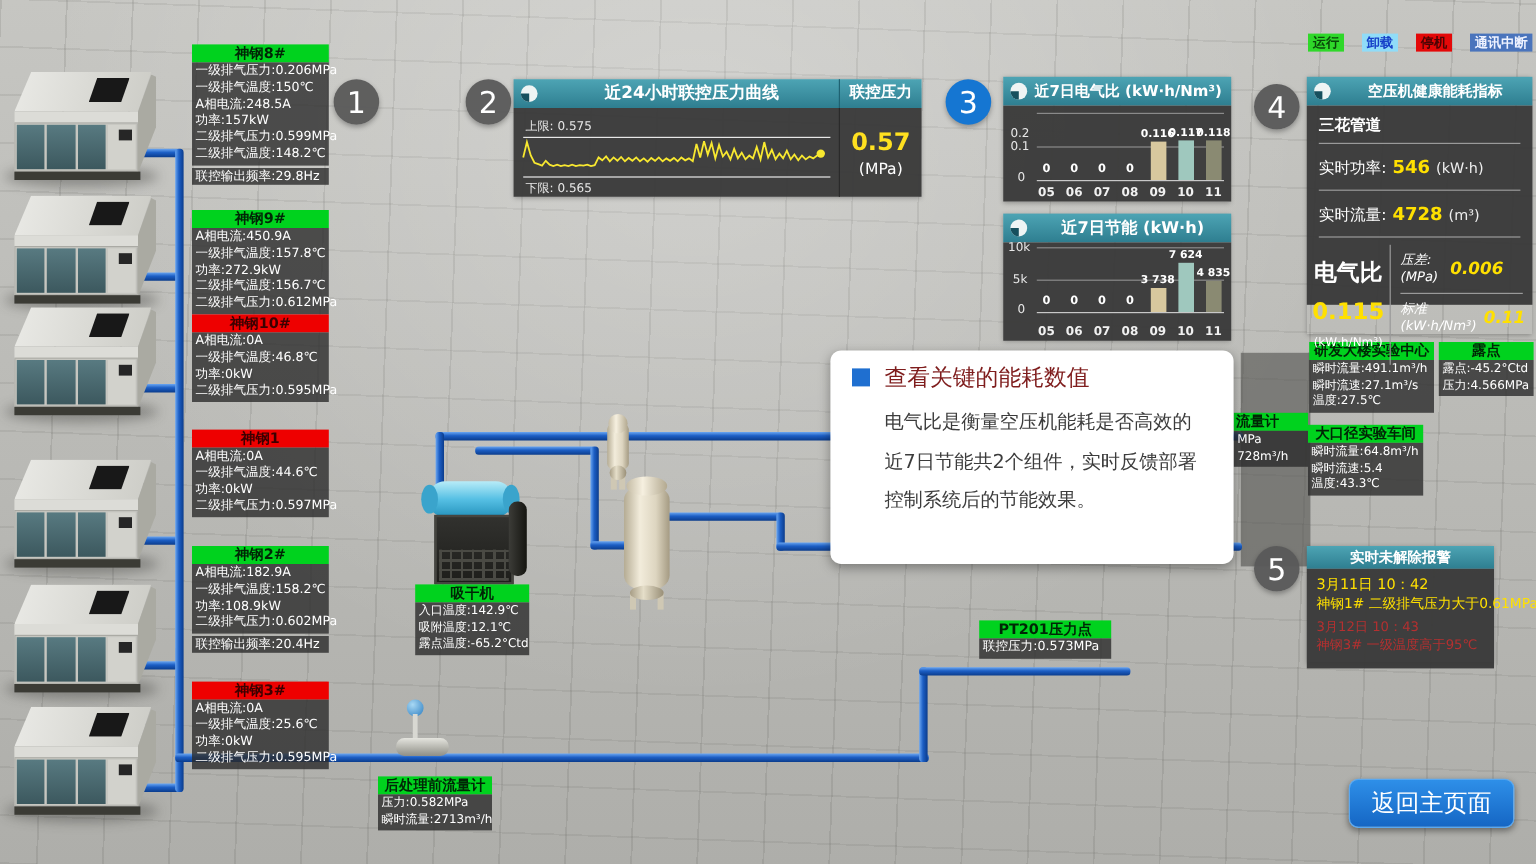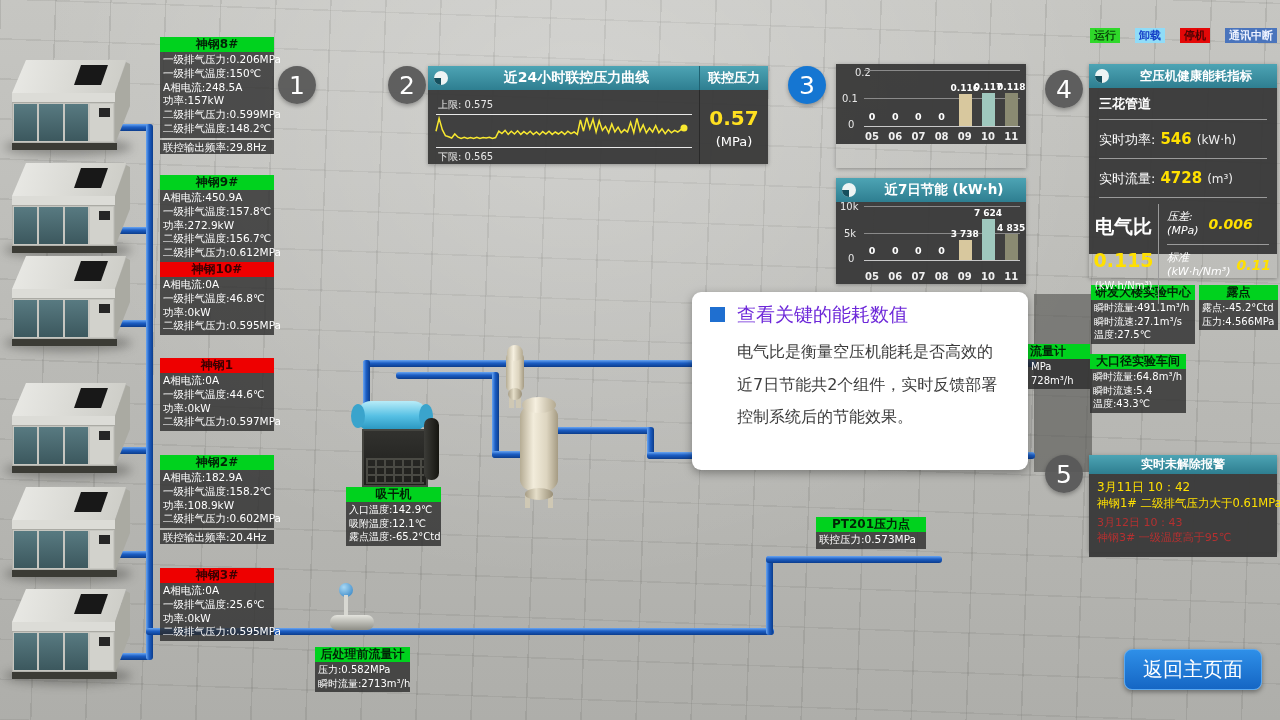--- a/index.html
+++ b/index.html
@@ -71,21 +71,21 @@
   .chip-run{background:#2fd82a;color:#0a4a0a;}
   .chip-unload{background:#90dcf8;color:#1640c8;}
   .chip-stop{background:#e40808;color:#4a0404;}
   .chip-comm{background:#4a74bc;color:#eef2ff;}
   .step{position:absolute;width:38px;height:38px;border-radius:50%;background:rgba(88,88,88,0.95);color:#fff;
     display:flex;align-items:center;justify-content:center;font-size:25px;z-index:7;box-shadow:0 2px 4px rgba(0,0,0,0.3);}
   .step-active{background:#1576d2;}
   .tooltip{position:absolute;left:692px;top:292px;width:336px;height:178px;background:#fff;border-radius:9px;z-index:8;
     box-shadow:0 3px 10px rgba(0,0,0,0.35);}
   .tt-bullet{position:absolute;left:18px;top:15px;width:15px;height:15px;background:#1f6fd0;}
-  .tt-title{position:absolute;left:45px;top:10px;font-size:19px;color:#6d28d9;}
+  .tt-title{position:absolute;left:45px;top:10px;font-size:19px;color:#7f1d1d;}
   .tt-body{position:absolute;left:45px;top:44px;width:282px;font-size:16px;color:#3c3c3c;}
   .tt-body div{height:32.5px;line-height:32.5px;white-space:nowrap;}
   .alarm-line{padding:0 8px;white-space:nowrap;}
   .back-btn{position:absolute;left:1124px;top:649px;width:138px;height:41px;border-radius:8px;z-index:8;
     background:linear-gradient(#2e8fe8,#1566c4);color:#fff;font-size:20px;display:flex;align-items:center;justify-content:center;
     box-shadow:0 2px 5px rgba(0,0,0,0.4);border:1px solid #5aa8f0;box-sizing:border-box;}
 </style>
 </head>
 <body>
 
@@ -253,22 +253,26 @@
       <span class="tick" style="left:10px;top:60px;"><span>下限:</span> <span>0.565</span></span>
     </div>
     <div id="pressure-right">
       <div style="text-align:center;margin-top:16px;color:#ffe020;font-size:20px;font-weight:bold;">0.57</div>
       <div style="text-align:center;margin-top:4px;color:#fff;font-size:13px;">(MPa)</div>
     </div>
   </div>
 </div>
 
 <div class="panel" style="left:836px;top:64px;width:190px;height:104px;">
+  <div class="panel-head">
+    <span class="pie-icon"></span>
+    <span>近7日电气比 (kW·h/Nm³)</span>
+  </div>
   <div class="panel-body" id="ratio-plot" style="height:80px;">
-    <span class="tick" style="left:6px;top:3px;margin-left:13px;">0.2</span>
+    <span class="tick" style="left:6px;top:18px;">0.2</span>
     <div class="grid-line" style="left:28px;right:6px;top:6px;"></div>
     <span class="tick" style="left:6px;top:29px;">0.1</span>
     <div class="grid-line" style="left:28px;right:6px;top:34px;"></div>
     <span class="tick" style="left:12px;top:55px;">0</span>
     <div class="grid-line" style="left:28px;right:6px;top:62px;background:#c8c8c8;"></div>
   <div class="zero-label" style="left: 29px; bottom: 22px;">0</div>
       <div class="xcat" style="left: 24px; bottom: 2px;">05</div>
       <div class="zero-label" style="left: 52.2px; bottom: 22px;">0</div>
       <div class="xcat" style="left: 47.2px; bottom: 2px;">06</div>
       <div class="zero-label" style="left: 75.4px; bottom: 22px;">0</div>
@@ -471,21 +475,21 @@
     </div>
 </div>
 <div class="lbl lbl-sm" style="left:1028px;top:344px;width:62px;">
   <div class="lbl-head hd-green" style="text-align:left;padding-left:2px;">流量计</div>
   <div class="lbl-body">
       <div class="lbl-line">MPa</div>
       <div class="lbl-line">728m³/h</div>
     </div>
 </div>
 
-<div class="panel" style="left:1089px;top:455px;width:188px;height:97px;">
+<div class="panel" style="left:1089px;top:455px;width:156px;height:97px;">
   <div class="panel-head" style="height:19px;font-size:12px;justify-content:center;">
     <span>实时未解除报警</span>
   </div>
   <div class="panel-body" style="height:78px;padding-top:5px;">
     <div class="alarm-line" style="color:#ffe000;font-size:12px;height:16px;line-height:16px;">3月11日 10：42</div>
     <div class="alarm-line" style="color:#ffe000;font-size:11.5px;height:16px;line-height:16px;">神钢1# 二级排气压力大于0.61MPa</div>
     <div class="alarm-line" style="color:#b43030;font-size:11px;height:15px;line-height:15px;margin-top:4px;">3月12日 10：43</div>
     <div class="alarm-line" style="color:#b43030;font-size:11px;height:15px;line-height:15px;">神钢3# 一级温度高于95℃</div>
   </div>
 </div>

